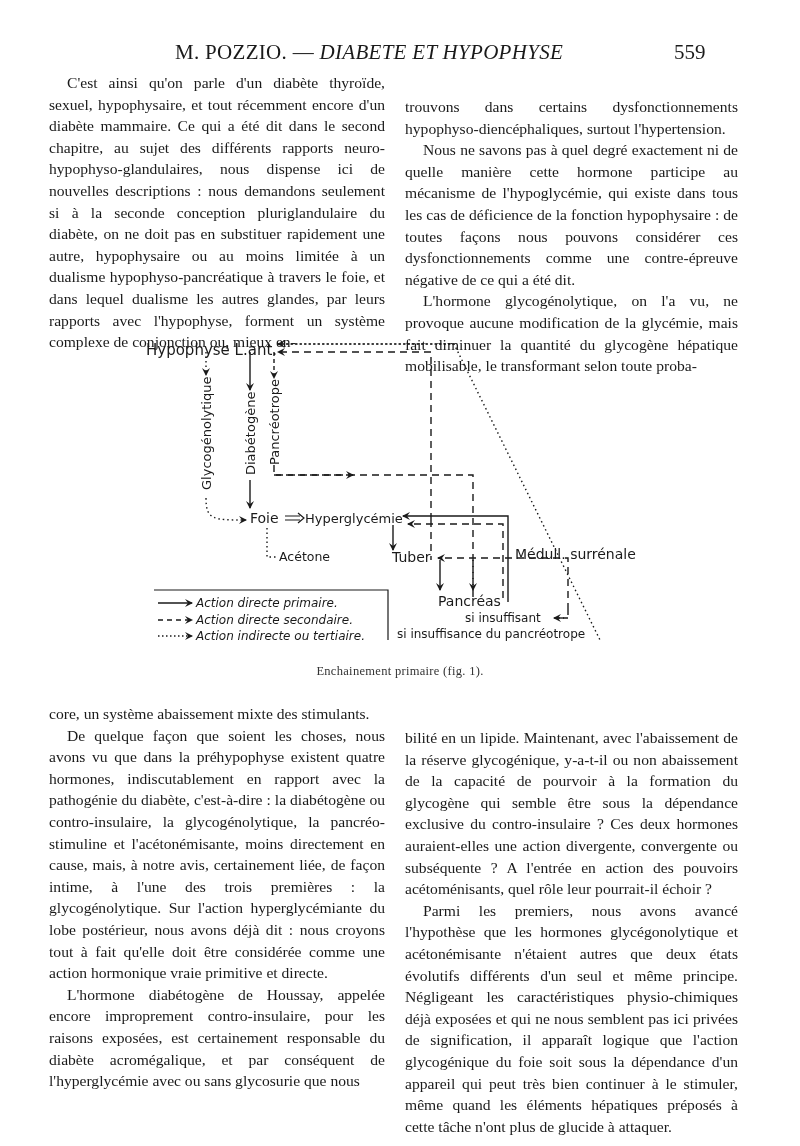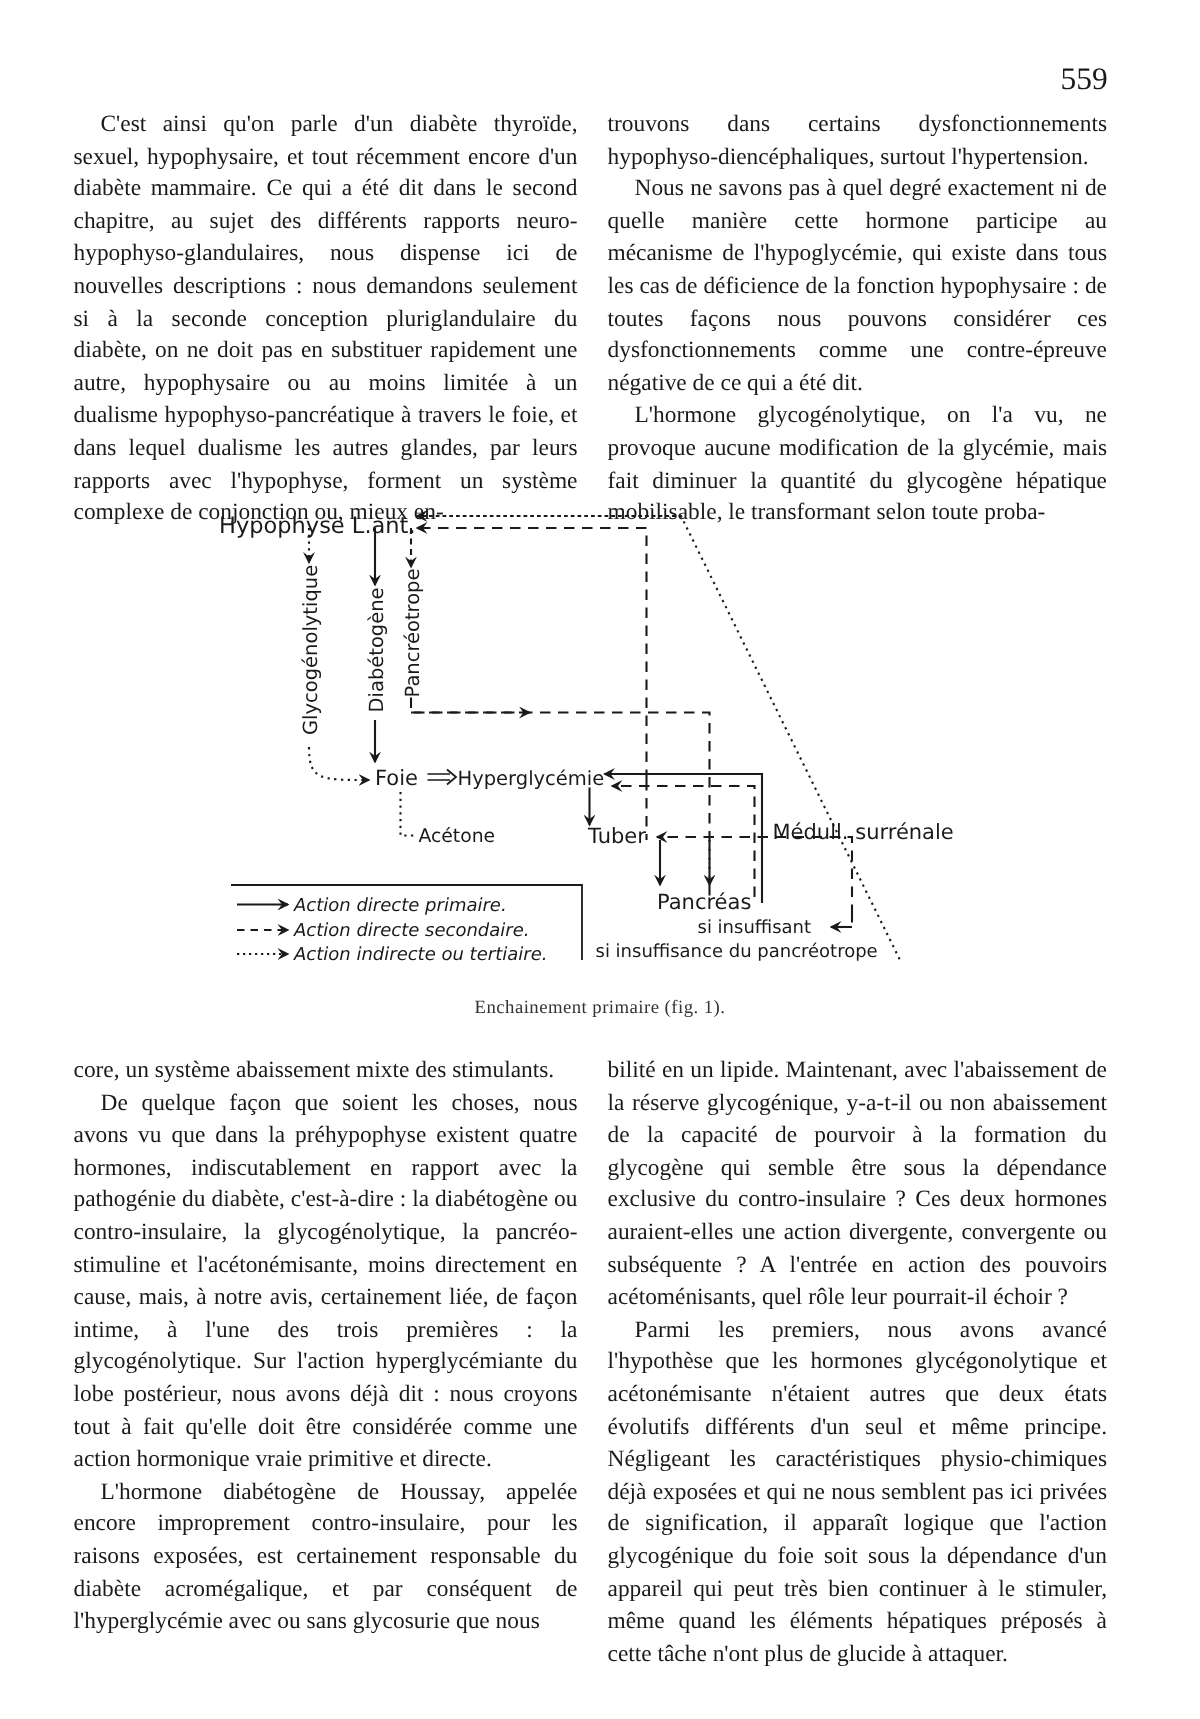--- a/index.html
+++ b/index.html
@@ -2,39 +2,42 @@
 <html><head>
 <meta charset="utf-8">
 <style>
   html, body { margin:0; padding:0; background:#ffffff; }
   body { width:800px; height:1146px; position:relative; overflow:hidden;
          font-family:"Liberation Serif","DejaVu Serif",serif; color:#1a1a1a; }
   .header { position:absolute; top:40px; left:0; width:800px; height:30px; }
   .header .title { position:absolute; left:175px; top:0; font-size:21px; letter-spacing:0.3px; }
   .header .title .author { font-weight:normal; }
   .header .title .topic { font-style:italic; }
-  .header .pageno { position:absolute; left:707px; top:0; font-size:21px;text-align:right; }
+  .header .pageno { position:absolute; left:674px; top:0; font-size:21px;text-align:right; }
   .col { position:absolute; font-size:15.6px; line-height:21.6px; text-align:justify; hyphens:none; }
   .col p { margin:0; }
   .col p.indent { text-indent:18px; }
   .col p.noind { text-indent:0; }
   .c1 { left:49px; width:336px; }
-  .c2 { left:405px; width:333px; }
+  .c2 { left:405px; width:333px;margin-top:24px; }
   .top { top:72px; }
   .bottom { top:703px; }
   .diagram { position:absolute; left:138px; top:330px; width:500px; height:320px; }
   .diagram svg { width:500px; height:320px; overflow:visible; }
   .dtext { font-family:"DejaVu Sans","Liberation Sans",sans-serif; fill:#1a1a1a; }
   .caption { position:absolute; top:664px; left:0; width:800px; text-align:center;
              font-size:12.5px; color:#333; letter-spacing:0.3px; }
 </style>
 </head>
 <body>
 
 <div class="header">
+  <div class="title">
+    <span class="author">M. POZZIO.</span><span> — </span><span class="topic">DIABETE ET HYPOPHYSE</span>
+  </div>
   <div class="pageno">559</div>
 </div>
 
 <div class="col c1 top">
   <p class="indent">C'est ainsi qu'on parle d'un diabète thyroïde, sexuel, hypophysaire, et tout récemment encore d'un diabète mammaire. Ce qui a été dit dans le second chapitre, au sujet des différents rapports neuro-hypophyso-glandulaires, nous dispense ici de nouvelles descriptions : nous demandons seulement si à la seconde conception pluriglandulaire du diabète, on ne doit pas en substituer rapidement une autre, hypophysaire ou au moins limitée à un dualisme hypophyso-pancréatique à travers le foie, et dans lequel dualisme les autres glandes, par leurs rapports avec l'hypophyse, forment un système complexe de conjonction ou, mieux en-</p>
 </div>
 <div class="col c2 top">
   <p class="noind">trouvons dans certains dysfonctionnements hypophyso-diencéphaliques, surtout l'hypertension.</p>
   <p class="indent">Nous ne savons pas à quel degré exactement ni de quelle manière cette hormone participe au mécanisme de l'hypoglycémie, qui existe dans tous les cas de déficience de la fonction hypophysaire : de toutes façons nous pouvons considérer ces dysfonctionnements comme une contre-épreuve négative de ce qui a été dit.</p>
   <p class="indent">L'hormone glycogénolytique, on l'a vu, ne provoque aucune modification de la glycémie, mais fait diminuer la quantité du glycogène hépatique mobilisable, le transformant selon toute proba-</p>

